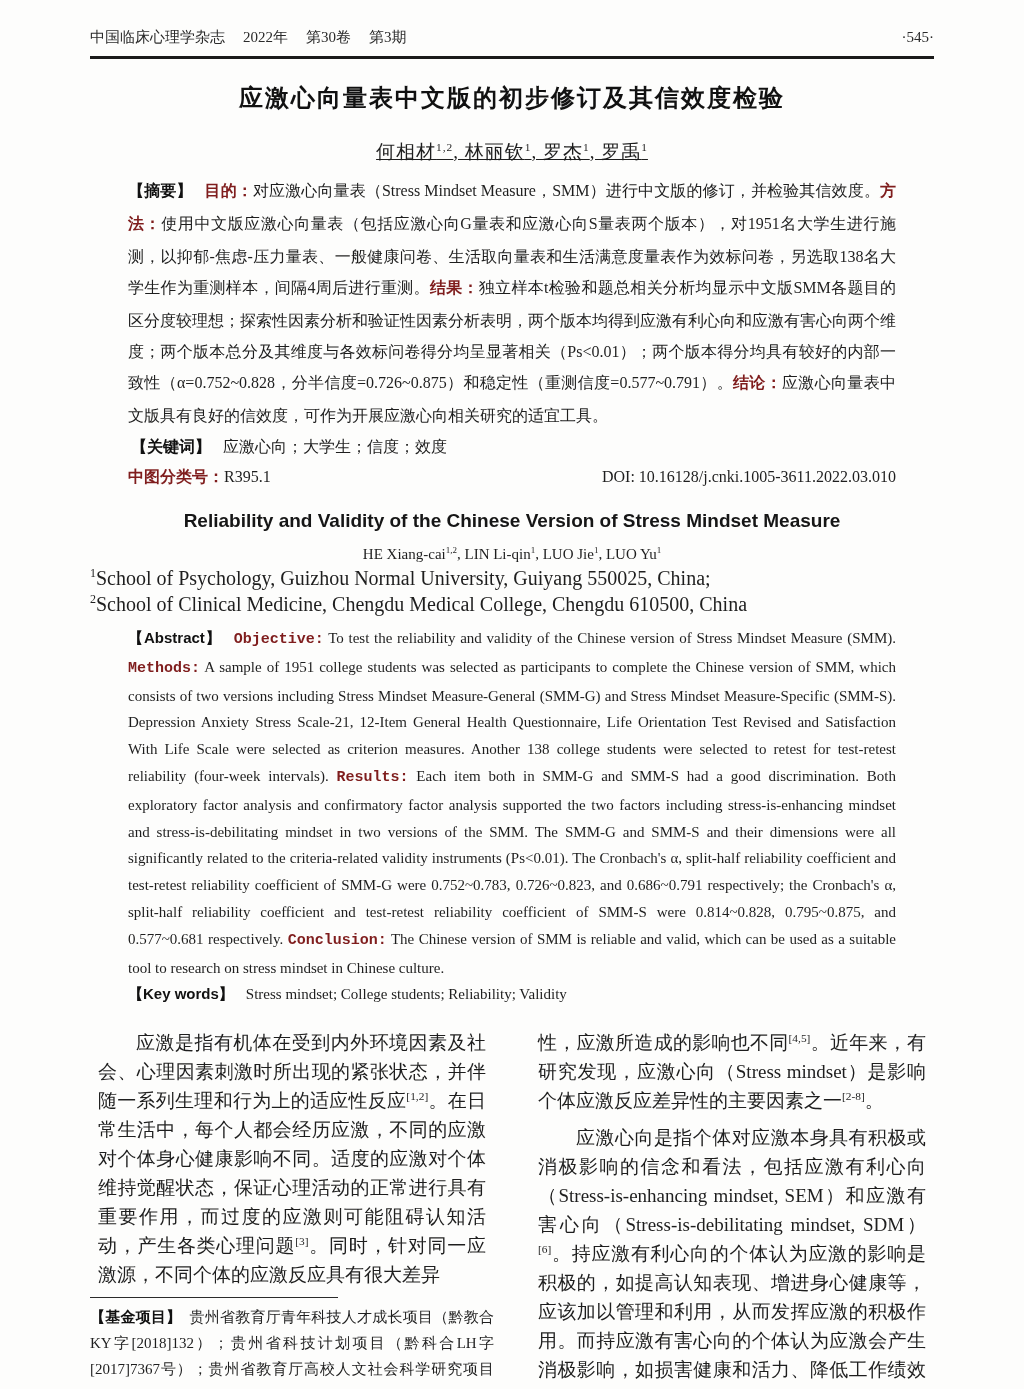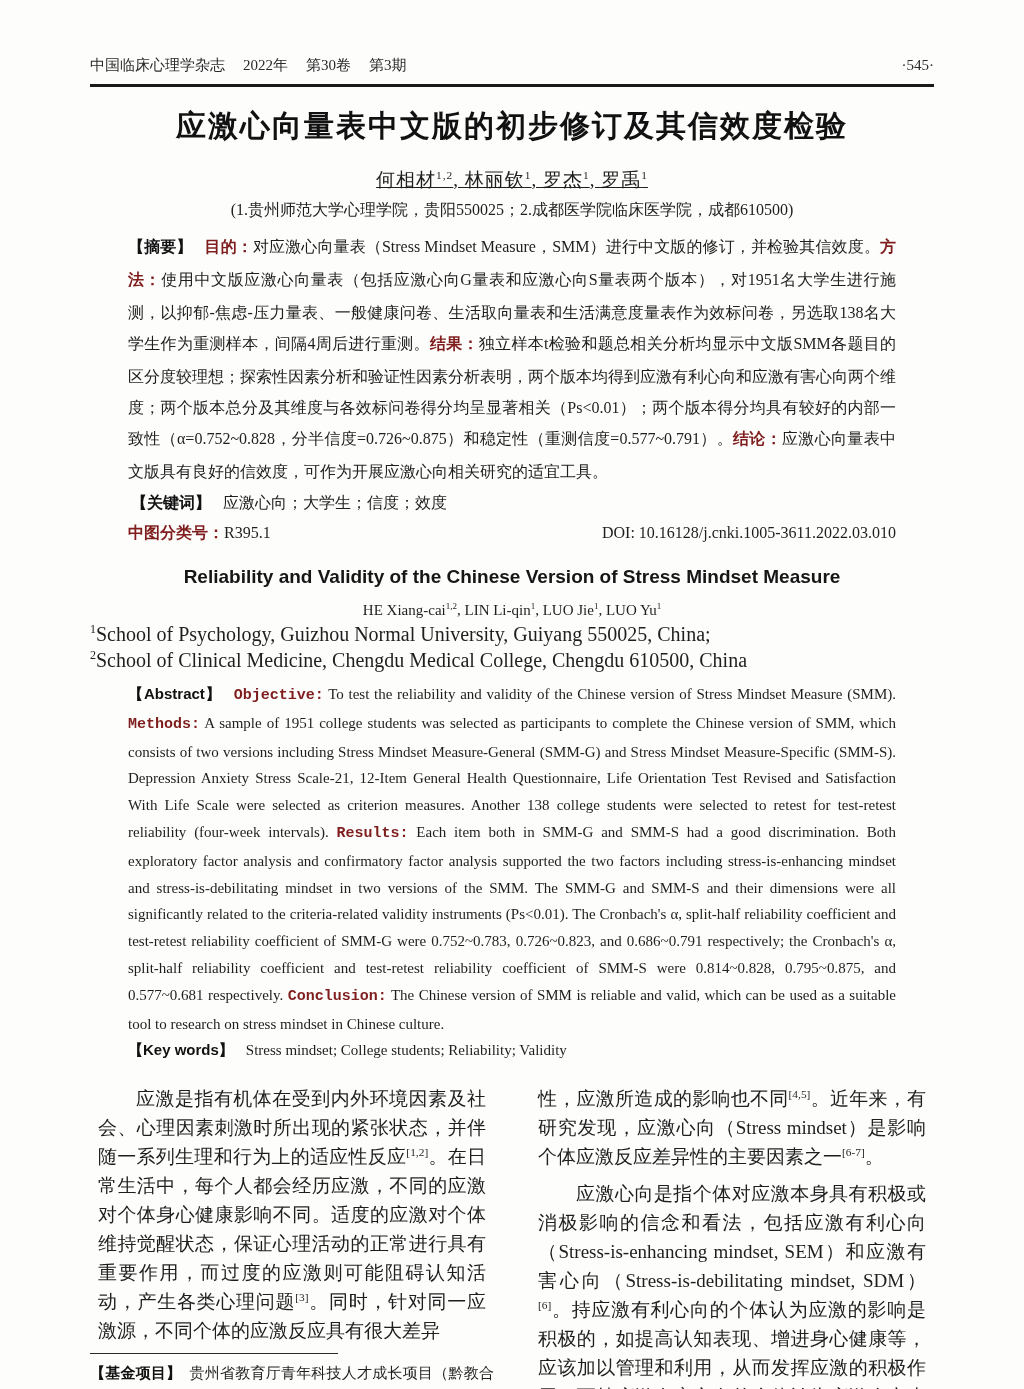--- a/index.html
+++ b/index.html
@@ -13,29 +13,29 @@
   .page{
     position:relative;
     width:1024px;height:1389px;
     background:#fdfdfc;
     box-sizing:border-box;
   }
   .content{margin:0 90px;}
   
   .header-row{
     display:flex;justify-content:space-between;align-items:baseline;
-    padding-top:56px;font-size:15px;color:#2a2a2a;
+    padding-top:28px;font-size:15px;color:#2a2a2a;
   }
   .header-left span{margin-right:18px;}
   .header-rule{border-bottom:3px solid #1a1a1a;margin-top:9px;}
   
   .title-cn{
     margin-top:18px;text-align:center;
     font-family:"Liberation Sans","DejaVu Sans",sans-serif;
-    font-weight:bold;font-size:30px;letter-spacing:2px;line-height:42px;color:#111;
+    font-weight:bold;font-size:24px;letter-spacing:2px;line-height:42px;color:#111;
   }
   .authors-cn{margin-top:20px;text-align:center;font-size:19px;line-height:26px;letter-spacing:1px;text-decoration:underline;}
   .affil-cn{margin-top:6px;text-align:center;font-size:16px;line-height:22px;}
   sup{font-size:0.60em;line-height:0;vertical-align:super;}
   
   .indent{margin-left:38px;margin-right:38px;}
   .abstract-cn{margin-top:10px;font-size:16px;line-height:31px;text-align:justify;}
   .blk-label{
     font-family:"Liberation Sans","DejaVu Sans",sans-serif;font-weight:bold;
     margin-right:12px;color:#111;
@@ -85,21 +85,20 @@
         <span>中国临床心理学杂志</span><span>2022年</span><span>第30卷</span><span>第3期</span>
       </div>
       <div class="header-right">·545·</div>
     </div>
     <div class="header-rule"></div>
 
     <div class="title-cn">应激心向量表中文版的初步修订及其信效度检验</div>
 
     <div class="authors-cn"><span>何相材</span><sup>1,2</sup><span>, 林丽钦</span><sup>1</sup><span>, 罗杰</span><sup>1</sup><span>, 罗禹</span><sup>1</sup></div>
 
-    <div class="affil-cn">(1.贵州师范大学心理学院，贵阳550025；2.成都医学院临床医学院，成都610500)</div>
 
     <div class="abstract-cn indent"><span class="blk-label">【摘要】</span><span><span class="seg-bold">目的：</span><span>对应激心向量表（Stress Mindset Measure，SMM）进行中文版的修订，并检验其信效度。</span><span class="seg-bold">方法：</span><span>使用中文版应激心向量表（包括应激心向G量表和应激心向S量表两个版本），对1951名大学生进行施测，以抑郁-焦虑-压力量表、一般健康问卷、生活取向量表和生活满意度量表作为效标问卷，另选取138名大学生作为重测样本，间隔4周后进行重测。</span><span class="seg-bold">结果：</span><span>独立样本t检验和题总相关分析均显示中文版SMM各题目的区分度较理想；探索性因素分析和验证性因素分析表明，两个版本均得到应激有利心向和应激有害心向两个维度；两个版本总分及其维度与各效标问卷得分均呈显著相关（Ps&lt;0.01）；两个版本得分均具有较好的内部一致性（α=0.752~0.828，分半信度=0.726~0.875）和稳定性（重测信度=0.577~0.791）。</span><span class="seg-bold">结论：</span><span>应激心向量表中文版具有良好的信效度，可作为开展应激心向相关研究的适宜工具。</span></span></div>
 
     <div class="keywords-row indent"><span class="blk-label">【关键词】</span><span>应激心向；大学生；信度；效度</span></div>
 
     <div class="meta-row indent">
       <div><span class="seg-bold">中图分类号：</span><span>R395.1</span></div>
       <div class="meta-doi"><span>DOI:</span>&nbsp;<span>10.16128/j.cnki.1005-3611.2022.03.010</span></div>
     </div>
 
@@ -115,21 +114,21 @@
     <div class="keywords-en indent"><span class="blk-label">【Key words】</span><span>Stress mindset; College students; Reliability; Validity</span></div>
 
     <div class="body-cols">
       <div class="col col-left">
         <p class="para para-indent"><span>应激是指有机体在受到内外环境因素及社会、心理因素刺激时所出现的紧张状态，并伴随一系列生理和行为上的适应性反应</span><sup>[1,2]</sup><span>。在日常生活中，每个人都会经历应激，不同的应激对个体身心健康影响不同。适度的应激对个体维持觉醒状态，保证心理活动的正常进行具有重要作用，而过度的应激则可能阻碍认知活动，产生各类心理问题</span><sup>[3]</sup><span>。同时，针对同一应激源，不同个体的应激反应具有很大差异</span></p>
         <div class="fn-rule"></div>
         <div class="footnote"><span class="blk-label">【基金项目】</span><span>贵州省教育厅青年科技人才成长项目（黔教合KY字[2018]132）；贵州省科技计划项目（黔科合LH字[2017]7367号）；贵州省教育厅高校人文社会科学研究项目（2020SSD016）</span></div>
 
       </div>
       <div class="col">
-        <p class="para"><span>性，应激所造成的影响也不同</span><sup>[4,5]</sup><span>。近年来，有研究发现，应激心向（Stress mindset）是影响个体应激反应差异性的主要因素之一</span><sup>[6-7]</sup><span>。</span></p>
+        <p class="para"><span>性，应激所造成的影响也不同</span><sup>[4,5]</sup><span>。近年来，有研究发现，应激心向（Stress mindset）是影响个体应激反应差异性的主要因素之一</span><sup>[2-8]</sup><span>。</span></p>
         <p class="para para-indent"><span>应激心向是指个体对应激本身具有积极或消极影响的信念和看法，包括应激有利心向（Stress-is-enhancing mindset, SEM）和应激有害心向（Stress-is-debilitating mindset, SDM）</span><sup>[6]</sup><span>。持应激有利心向的个体认为应激的影响是积极的，如提高认知表现、增进身心健康等，应该加以管理和利用，从而发挥应激的积极作用。而持应激有害心向的个体认为应激会产生消极影响，如损害健康和活力、降低工作绩效等，应该避免或减少，防止应激产生不利影响。应激心</span></p>
       </div>
     </div>
 
   </div>
 
   <div class="page-footer">
     <span>(C)1994-2022 China Academic Journal Electronic Publishing House. All rights reserved.</span>
     <span class="footer-url">http://www.cnki.net</span>
   </div>

